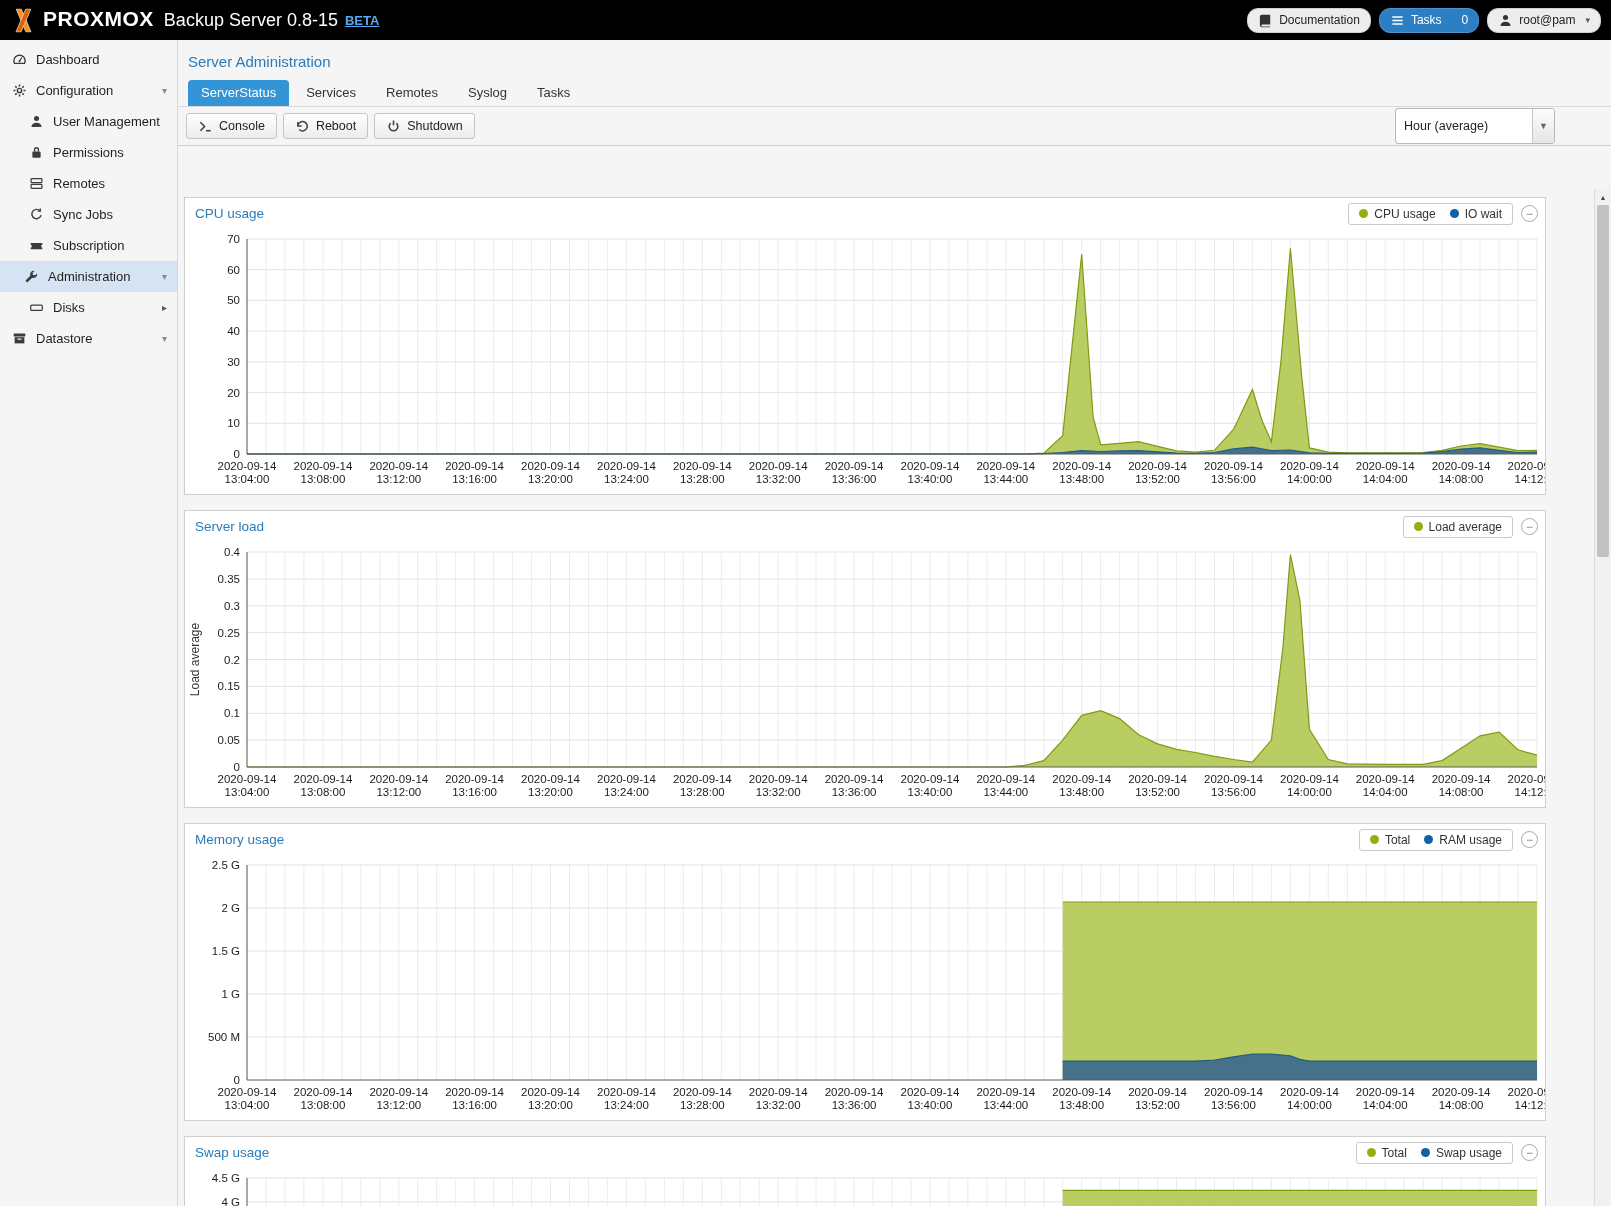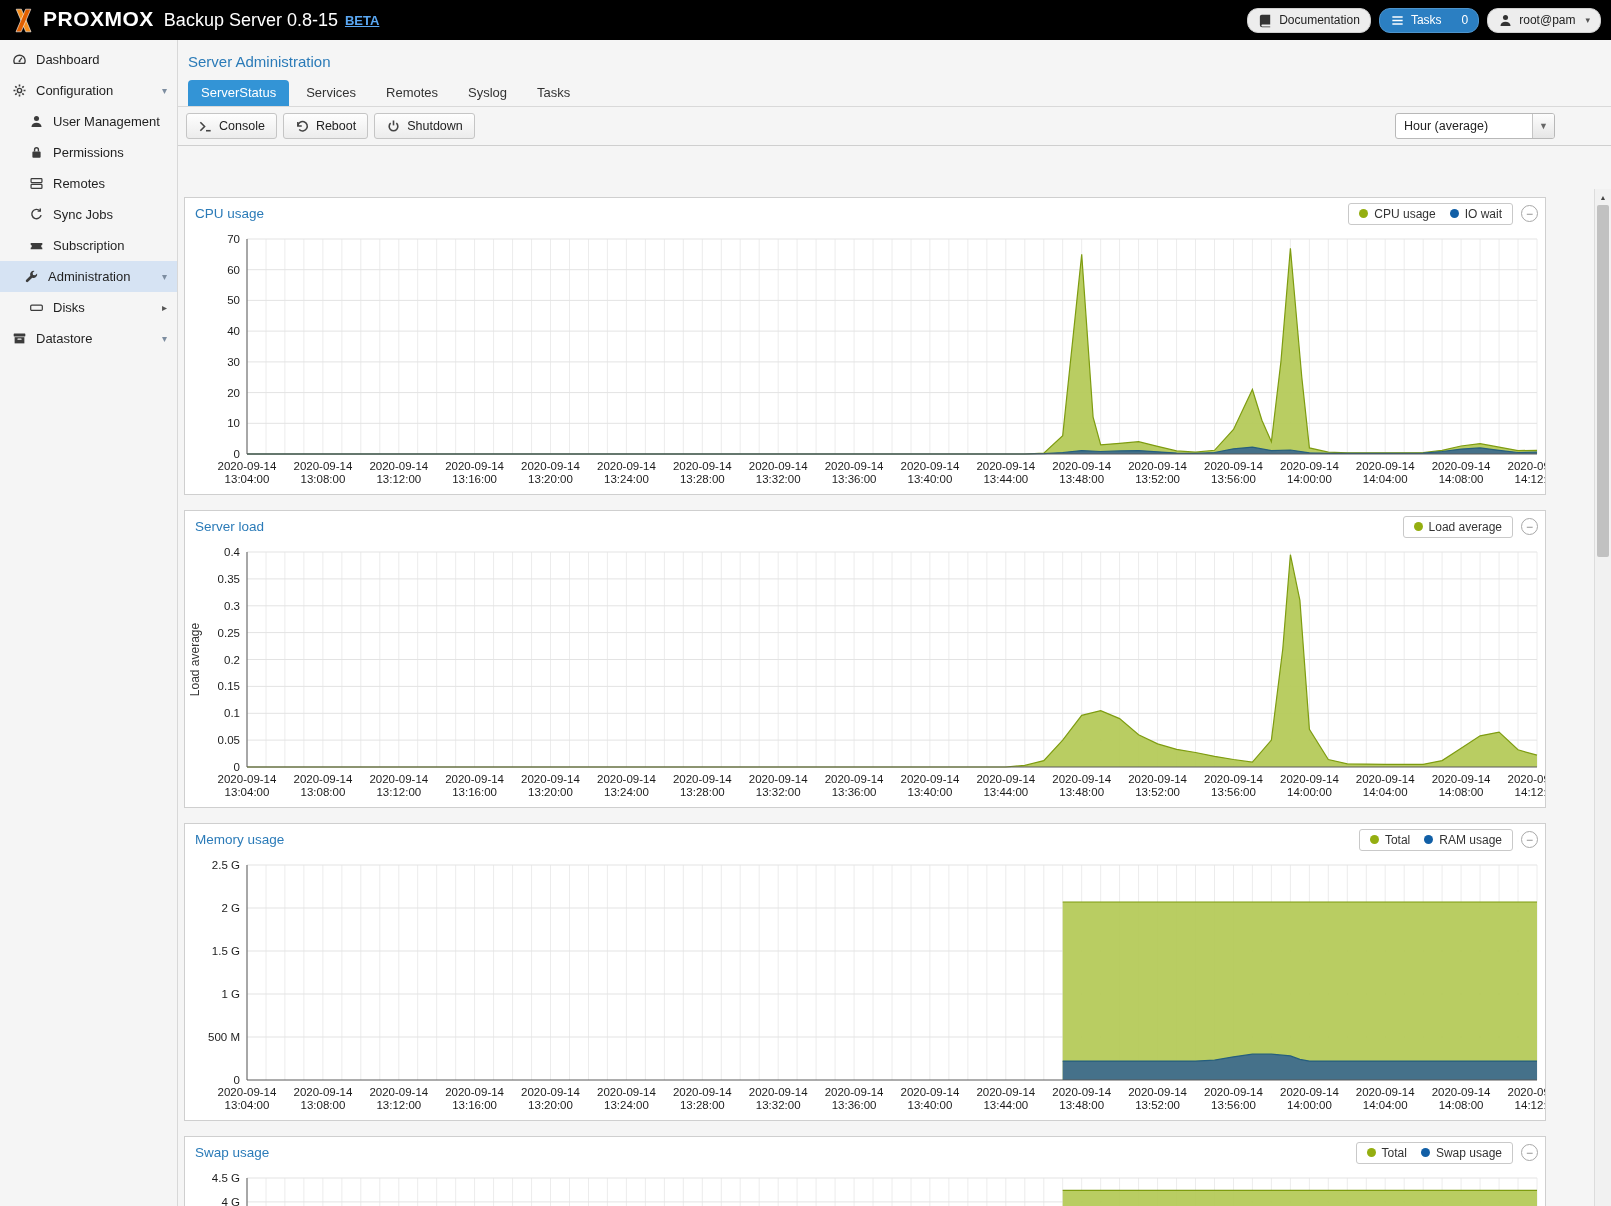--- a/index.html
+++ b/index.html
@@ -44,21 +44,21 @@
             align-items:flex-end; }
   .tab { padding:5px 13px 6px; font-size:13px; color:#333; border-radius:4px 4px 0 0;
          cursor:pointer; }
   .tab.active { background:#3394d6; color:#fff;text-align:center; }
   .toolbar { display:flex; align-items:center; gap:6px; padding:6px 56px 6px 8px;
              border-bottom:1px solid #cfcfcf; height:39px; }
   .btn { height:26px; display:inline-flex; align-items:center; gap:6px; padding:0 11px;
          background:linear-gradient(#fefefe,#ececec); border:1px solid #c5c5c5;
          border-radius:3px; font-size:12.5px; color:#222; cursor:pointer; }
   .btn .icon { color:#444; }
-  .combo { margin-left:auto; width:160px; height:26px; background:#fff;
+  .combo { margin-left:auto; width:160px; height:36px; background:#fff;
            border:1px solid #b8b8b8; border-radius:3px; display:flex; align-items:center;
            font-size:12.5px; color:#222; cursor:pointer; overflow:hidden; }
   .combo .val { padding:0 8px; flex:1; }
   .combo .trig { width:22px; height:100%; border-left:1px solid #c5c5c5;
                  background:linear-gradient(#fdfdfd,#e6e6e6); display:flex;
                  align-items:center; justify-content:center; color:#666; font-size:9px; }
 
   
   .charts { position:absolute; top:149px; left:0; right:17px; bottom:0; overflow:hidden;
             padding:8px 48px 0 6px; }

